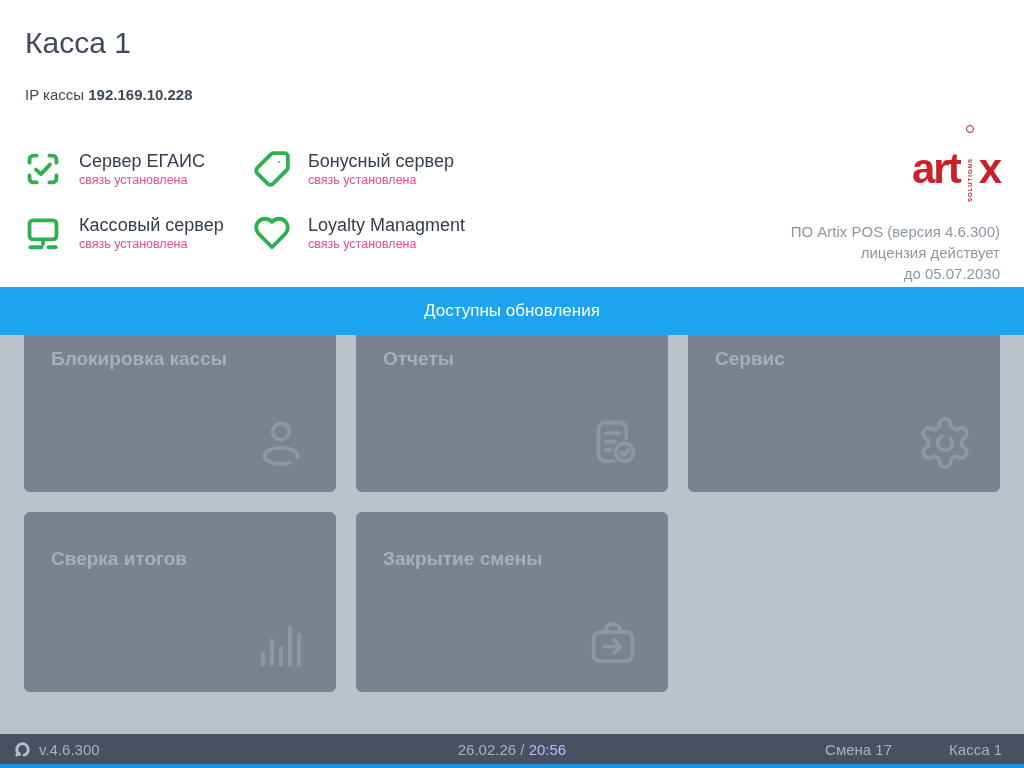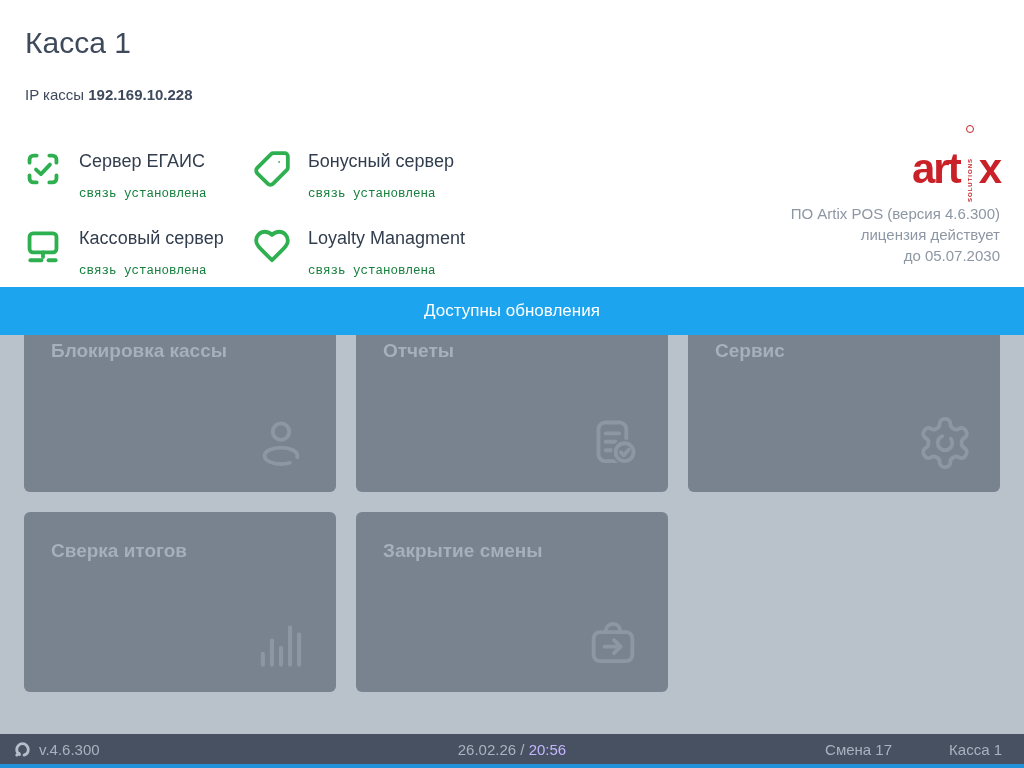--- a/index.html
+++ b/index.html
@@ -10,38 +10,38 @@
   }
   
   .header{position:absolute;top:0;left:0;width:1024px;height:287px;background:#ffffff;}
   .page-title{position:absolute;left:25px;top:26px;font-size:30px;font-weight:400;color:#3e4a5c;}
   .ip-line{position:absolute;left:25px;top:86px;font-size:15px;color:#3e4a5c;}
   .ip-line b{font-weight:700;}
   .servers{position:absolute;left:24px;top:150px;display:grid;grid-template-columns:229px 280px;row-gap:26px;}
   .server{display:flex;gap:17px;align-items:flex-start;}
   .server svg{flex:0 0 auto;width:38px;height:38px;color:#2eb050;}
   .server-name{font-size:18px;color:#323e4e;line-height:22px;}
-  .server-status{font-size:12.5px;color:#15803d;margin-top:15px;font-family:Liberation Mono, monospace;}
+  .server-status{font-size:12.5px;color:#ec4899;margin-top:1px;}
   
   .brand{position:absolute;top:123px;right:24px;width:300px;}
   .brand-logo{display:flex;justify-content:flex-end;align-items:flex-start;height:74px;}
   .logo-word{font-size:42px;font-weight:700;color:#c92127;letter-spacing:-2px;line-height:1;margin-top:25px;}
   .logo-i{width:12px;display:flex;flex-direction:column;align-items:center;gap:3px;margin:2px 3px 0 4px;}
   .logo-ring{width:6px;height:6px;border:1.5px solid #c92127;border-radius:50%;}
   .logo-solutions{writing-mode:vertical-rl;transform:rotate(180deg);font-size:6px;font-weight:700;
     letter-spacing:1px;color:#c92127;text-transform:uppercase;height:66px;}
-  .brand-lines{margin-top:6px;text-align:right;font-size:15px;color:#8d97a4;line-height:21px;}
+  .brand-lines{margin-top:24px;text-align:right;font-size:15px;color:#8d97a4;line-height:21px;}
   
   .notification{position:absolute;top:287px;left:0;width:1024px;height:48px;background:#1da4ee;z-index:5;
     display:flex;align-items:center;justify-content:center;cursor:pointer;}
   .notification span{color:#ffffff;font-size:17px;font-weight:400;}
   
   .content{position:absolute;top:287px;left:0;width:1024px;height:447px;background:#b9c1ca;}
   .tile{position:absolute;width:312px;height:180px;background:#78838f;border-radius:6px;cursor:pointer;}
-  .tile-label{position:absolute;left:27px;top:28px;font-size:19px;font-weight:700;color:#a6afbb;}
+  .tile-label{position:absolute;left:27px;top:36px;font-size:19px;font-weight:700;color:#a6afbb;}
   .tile-icon{position:absolute;right:26px;bottom:20px;width:58px;height:58px;color:#8d97a3;}
   .t1{left:24px;top:25px;}  .t2{left:356px;top:25px;}  .t3{left:688px;top:25px;}
   .t4{left:24px;top:225px;} .t5{left:356px;top:225px;} .t6{left:688px;top:225px;}
   
   .bottombar{position:absolute;top:734px;left:0;width:1024px;height:30px;background:#475162;
     display:flex;align-items:center;font-size:15px;color:#aab2bf;}
   .bb-left{display:flex;align-items:flex-start;gap:8px;padding-left:14px;}
   .bb-center{position:absolute;left:0;width:1024px;text-align:center;pointer-events:none;}
   .bb-center b{color:#c4b5fd;font-weight:400;}
   .bb-right{margin-left:auto;display:flex;gap:57px;padding-right:22px;}

